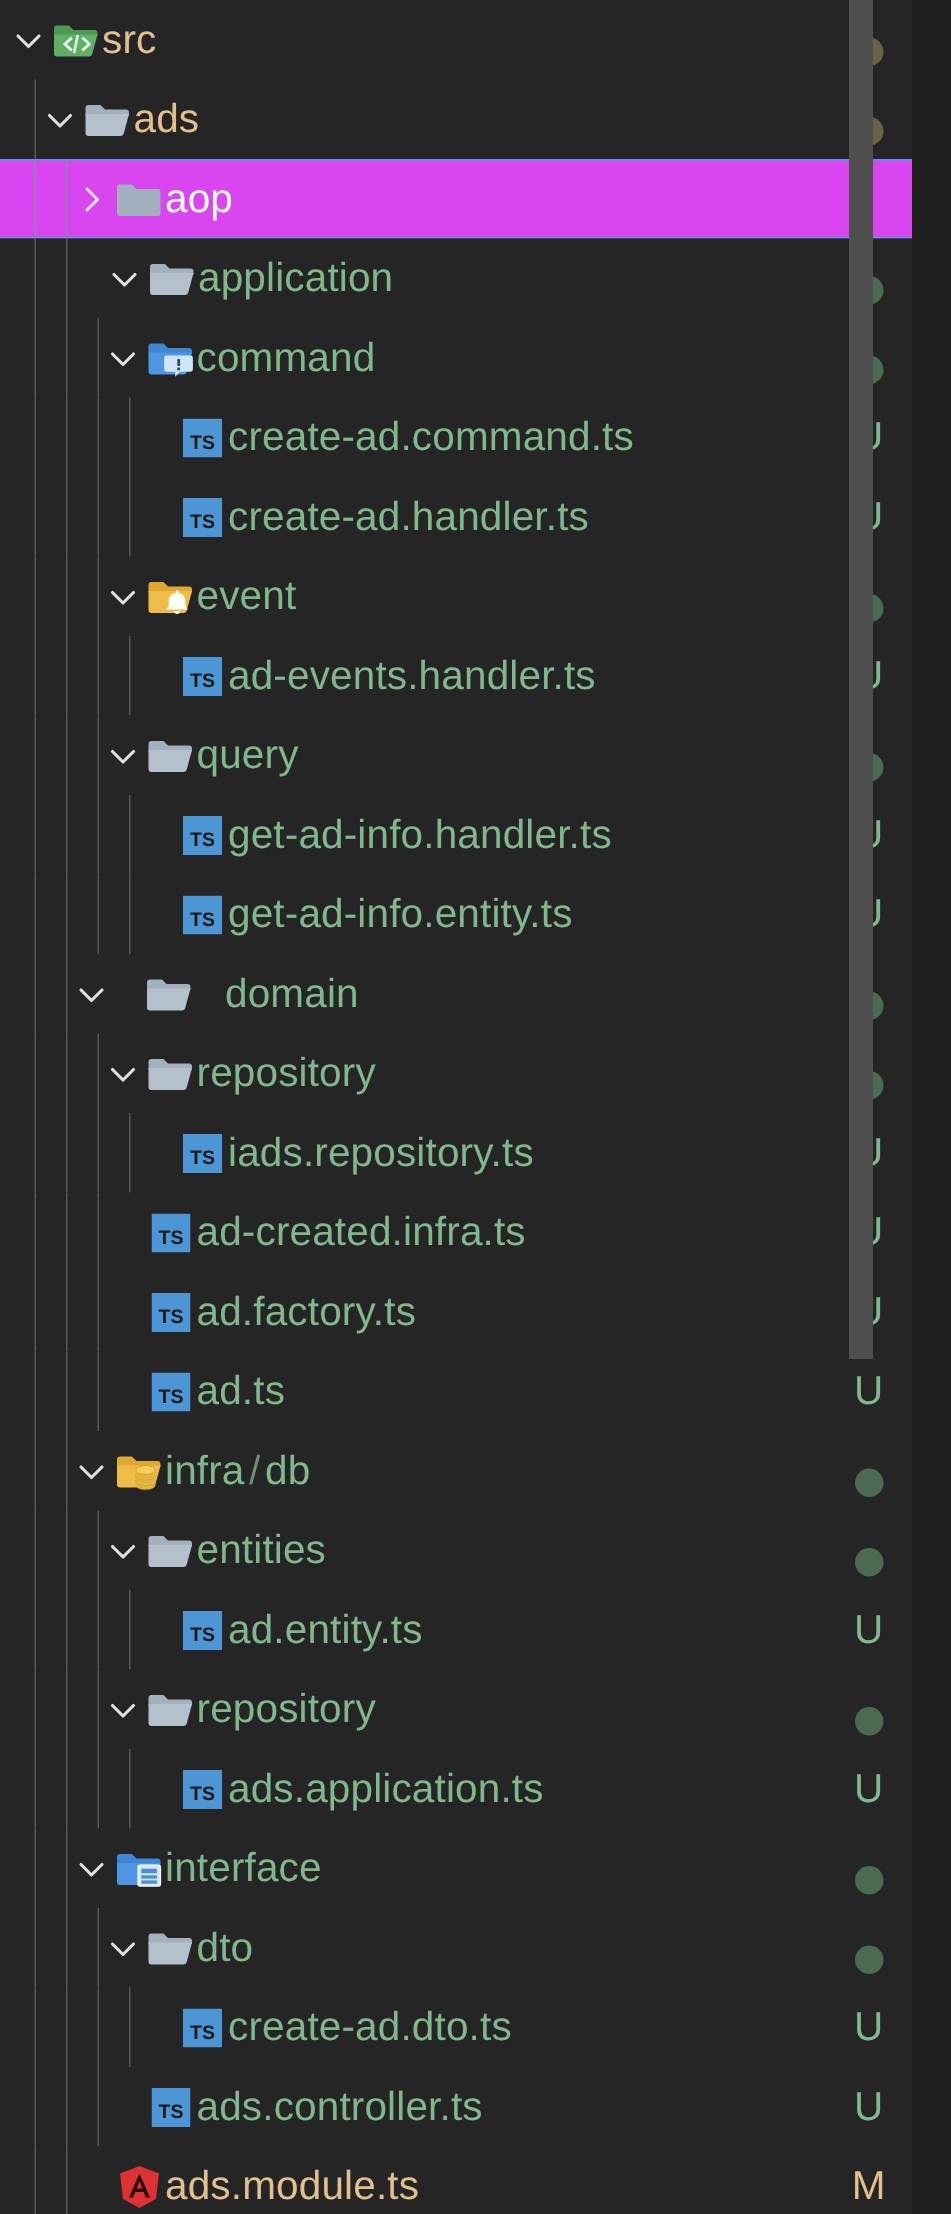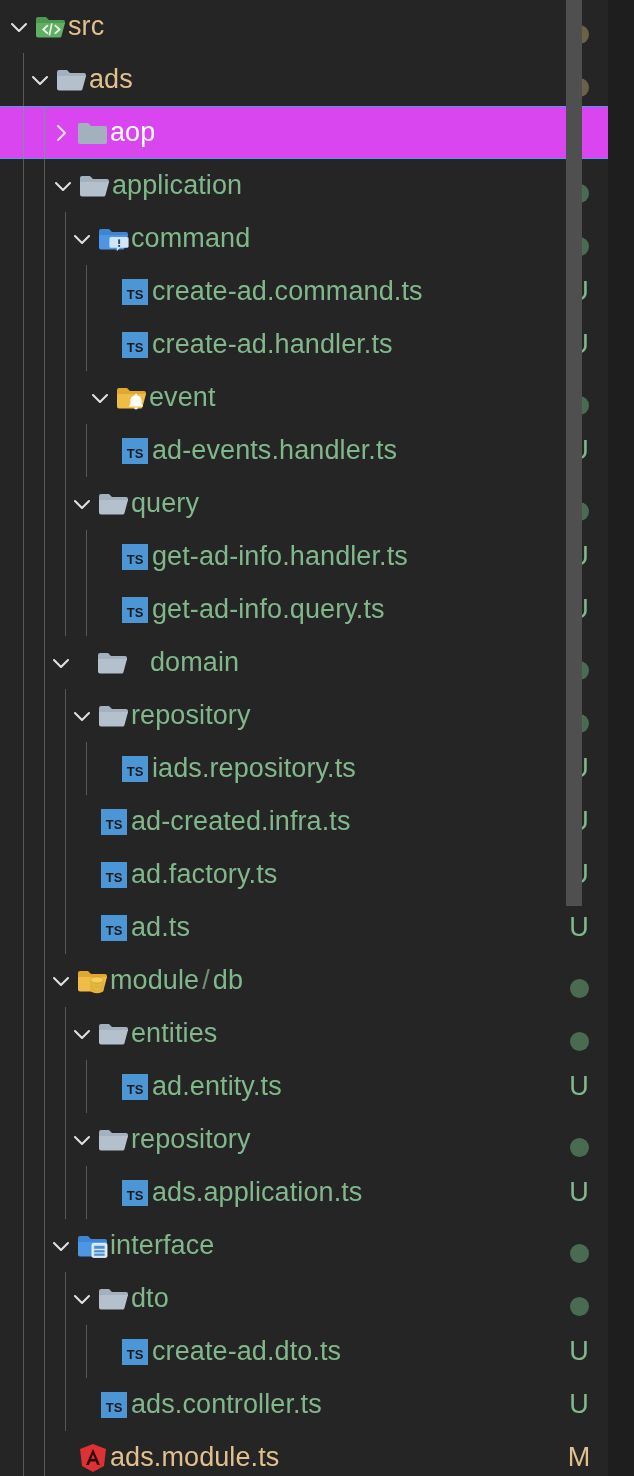--- a/index.html
+++ b/index.html
@@ -173,21 +173,21 @@
             </svg>
           </span>
           <span class="label ">aop</span>
         </div>
       </div>
       <div class="row">
         <div class="guides">
           <div class="guide" style="left: 23px;"></div>
           <div class="guide" style="left: 44px;"></div>
         </div>
-        <div style="display: flex; align-items: center; position: relative; height: 53px; padding-left: 48px;">
+        <div style="display: flex; align-items: center; position: relative; height: 53px; padding-left: 68px;">
           <span class="twisty">
             <svg width="22" height="22" viewBox="0 0 22 22">
               <path d="M4 8 L11 15 L18 8" fill="none" stroke="#E0E0E0" stroke-width="2.1" stroke-linecap="round" stroke-linejoin="round"></path>
             </svg>
           </span>
           <span class="icon">
             <svg width="32" height="26" viewBox="0 0 32 26">
               <path d="M1 5 a2 2 0 0 1 2-2 h8 l3 3 h14 a2 2 0 0 1 2 2 v2 H1 Z" fill="#A3B0BE"></path>
               <path d="M1 9 h29 l-3.5 13 a2 2 0 0 1 -2 1.6 H3 a2 2 0 0 1 -2 -2 Z" fill="#B4C0CC"></path>
             </svg>
@@ -258,21 +258,21 @@
           <span class="label c-untracked">create-ad.handler.ts</span>
         </div>
         <span class="badge c-untracked">U</span>
       </div>
       <div class="row">
         <div class="guides">
           <div class="guide" style="left: 23px;"></div>
           <div class="guide" style="left: 44px;"></div>
           <div class="guide" style="left: 65px;"></div>
         </div>
-        <div style="display: flex; align-items: flex-start; position: relative; height: 53px; padding-left: 85px;">
+        <div style="display: flex; align-items: flex-start; position: relative; height: 53px; padding-left: 67px;">
           <span class="twisty">
             <svg width="22" height="22" viewBox="0 0 22 22">
               <path d="M4 8 L11 15 L18 8" fill="none" stroke="#E0E0E0" stroke-width="2.1" stroke-linecap="round" stroke-linejoin="round"></path>
             </svg>
           </span>
           <span class="icon">
             <svg width="32" height="26" viewBox="0 0 32 26">
               <path d="M1 5 a2 2 0 0 1 2-2 h8 l3 3 h14 a2 2 0 0 1 2 2 v2 H1 Z" fill="#E0A830"></path>
               <path d="M1 9 h29 l-3.5 13 a2 2 0 0 1 -2 1.6 H3 a2 2 0 0 1 -2 -2 Z" fill="#F0BC48"></path>
               <path d="M20 10.2 c3.6 0 5.6 2.4 5.6 5.6 v3.2 l1.6 2.4 h-14.4 l1.6 -2.4 v-3.2 c0 -3.2 2 -5.6 5.6 -5.6 Z" fill="#FFFDF4"></path>
@@ -352,21 +352,21 @@
           <div class="guide" style="left: 86px;"></div>
         </div>
         <div style="display: flex; align-items: center; position: relative; height: 53px; padding-left: 88px;">
           <span class="twisty"></span>
           <span class="icon">
             <svg width="26" height="26" viewBox="0 0 26 26">
               <rect x="0" y="0" width="26" height="26" fill="#4C96D6"></rect>
               <text x="13" y="20" fill="#1A1A1A" font-size="13" font-weight="bold" text-anchor="middle" font-family="&quot;Liberation Sans&quot;,sans-serif">TS</text>
             </svg>
           </span>
-          <span class="label c-untracked">get-ad-info.query.ts</span>
+          <span class="label c-untracked">get-ad-info.entity.ts</span>
         </div>
         <span class="badge c-untracked">U</span>
       </div>
       <div class="row">
         <div class="guides">
           <div class="guide" style="left: 23px;"></div>
           <div class="guide" style="left: 44px;"></div>
         </div>
         <div style="display: flex; align-items: center; position: relative; height: 53px; padding-left: 46px; gap: 20px;">
           <span class="twisty">
@@ -495,21 +495,21 @@
               <path d="M1 5 a2 2 0 0 1 2-2 h8 l3 3 h14 a2 2 0 0 1 2 2 v2 H1 Z" fill="#E0A830"></path>
               <path d="M1 9 h29 l-3.5 13 a2 2 0 0 1 -2 1.6 H3 a2 2 0 0 1 -2 -2 Z" fill="#F0BC48"></path>
               <path d="M13.5 19.2 a6.5 3 0 0 0 13 0 v3 a6.5 3 0 0 1 -13 0 Z" fill="#E2B53A"></path>
               <ellipse cx="20" cy="19.2" rx="6.5" ry="3" fill="#F3CF5E" stroke="#C99A24" stroke-width="0.6"></ellipse>
               <path d="M13.5 15.6 a6.5 3 0 0 0 13 0 v3 a6.5 3 0 0 1 -13 0 Z" fill="#E2B53A"></path>
               <ellipse cx="20" cy="15.6" rx="6.5" ry="3" fill="#F3CF5E" stroke="#C99A24" stroke-width="0.6"></ellipse>
               <path d="M13.5 12 a6.5 3 0 0 0 13 0 v3 a6.5 3 0 0 1 -13 0 Z" fill="#E2B53A"></path>
               <ellipse cx="20" cy="12" rx="6.5" ry="3" fill="#F3CF5E" stroke="#C99A24" stroke-width="0.6"></ellipse>
             </svg>
           </span>
-          <span class="label c-untracked"><span>module</span><span class="sep">/</span><span>db</span></span>
+          <span class="label c-untracked"><span>infra</span><span class="sep">/</span><span>db</span></span>
         </div>
         <span class="badge dot-only"><span class="dot green"></span></span>
       </div>
       <div class="row">
         <div class="guides">
           <div class="guide" style="left: 23px;"></div>
           <div class="guide" style="left: 44px;"></div>
           <div class="guide" style="left: 65px;"></div>
         </div>
         <div style="display: flex; align-items: center; position: relative; height: 53px; padding-left: 67px;">

